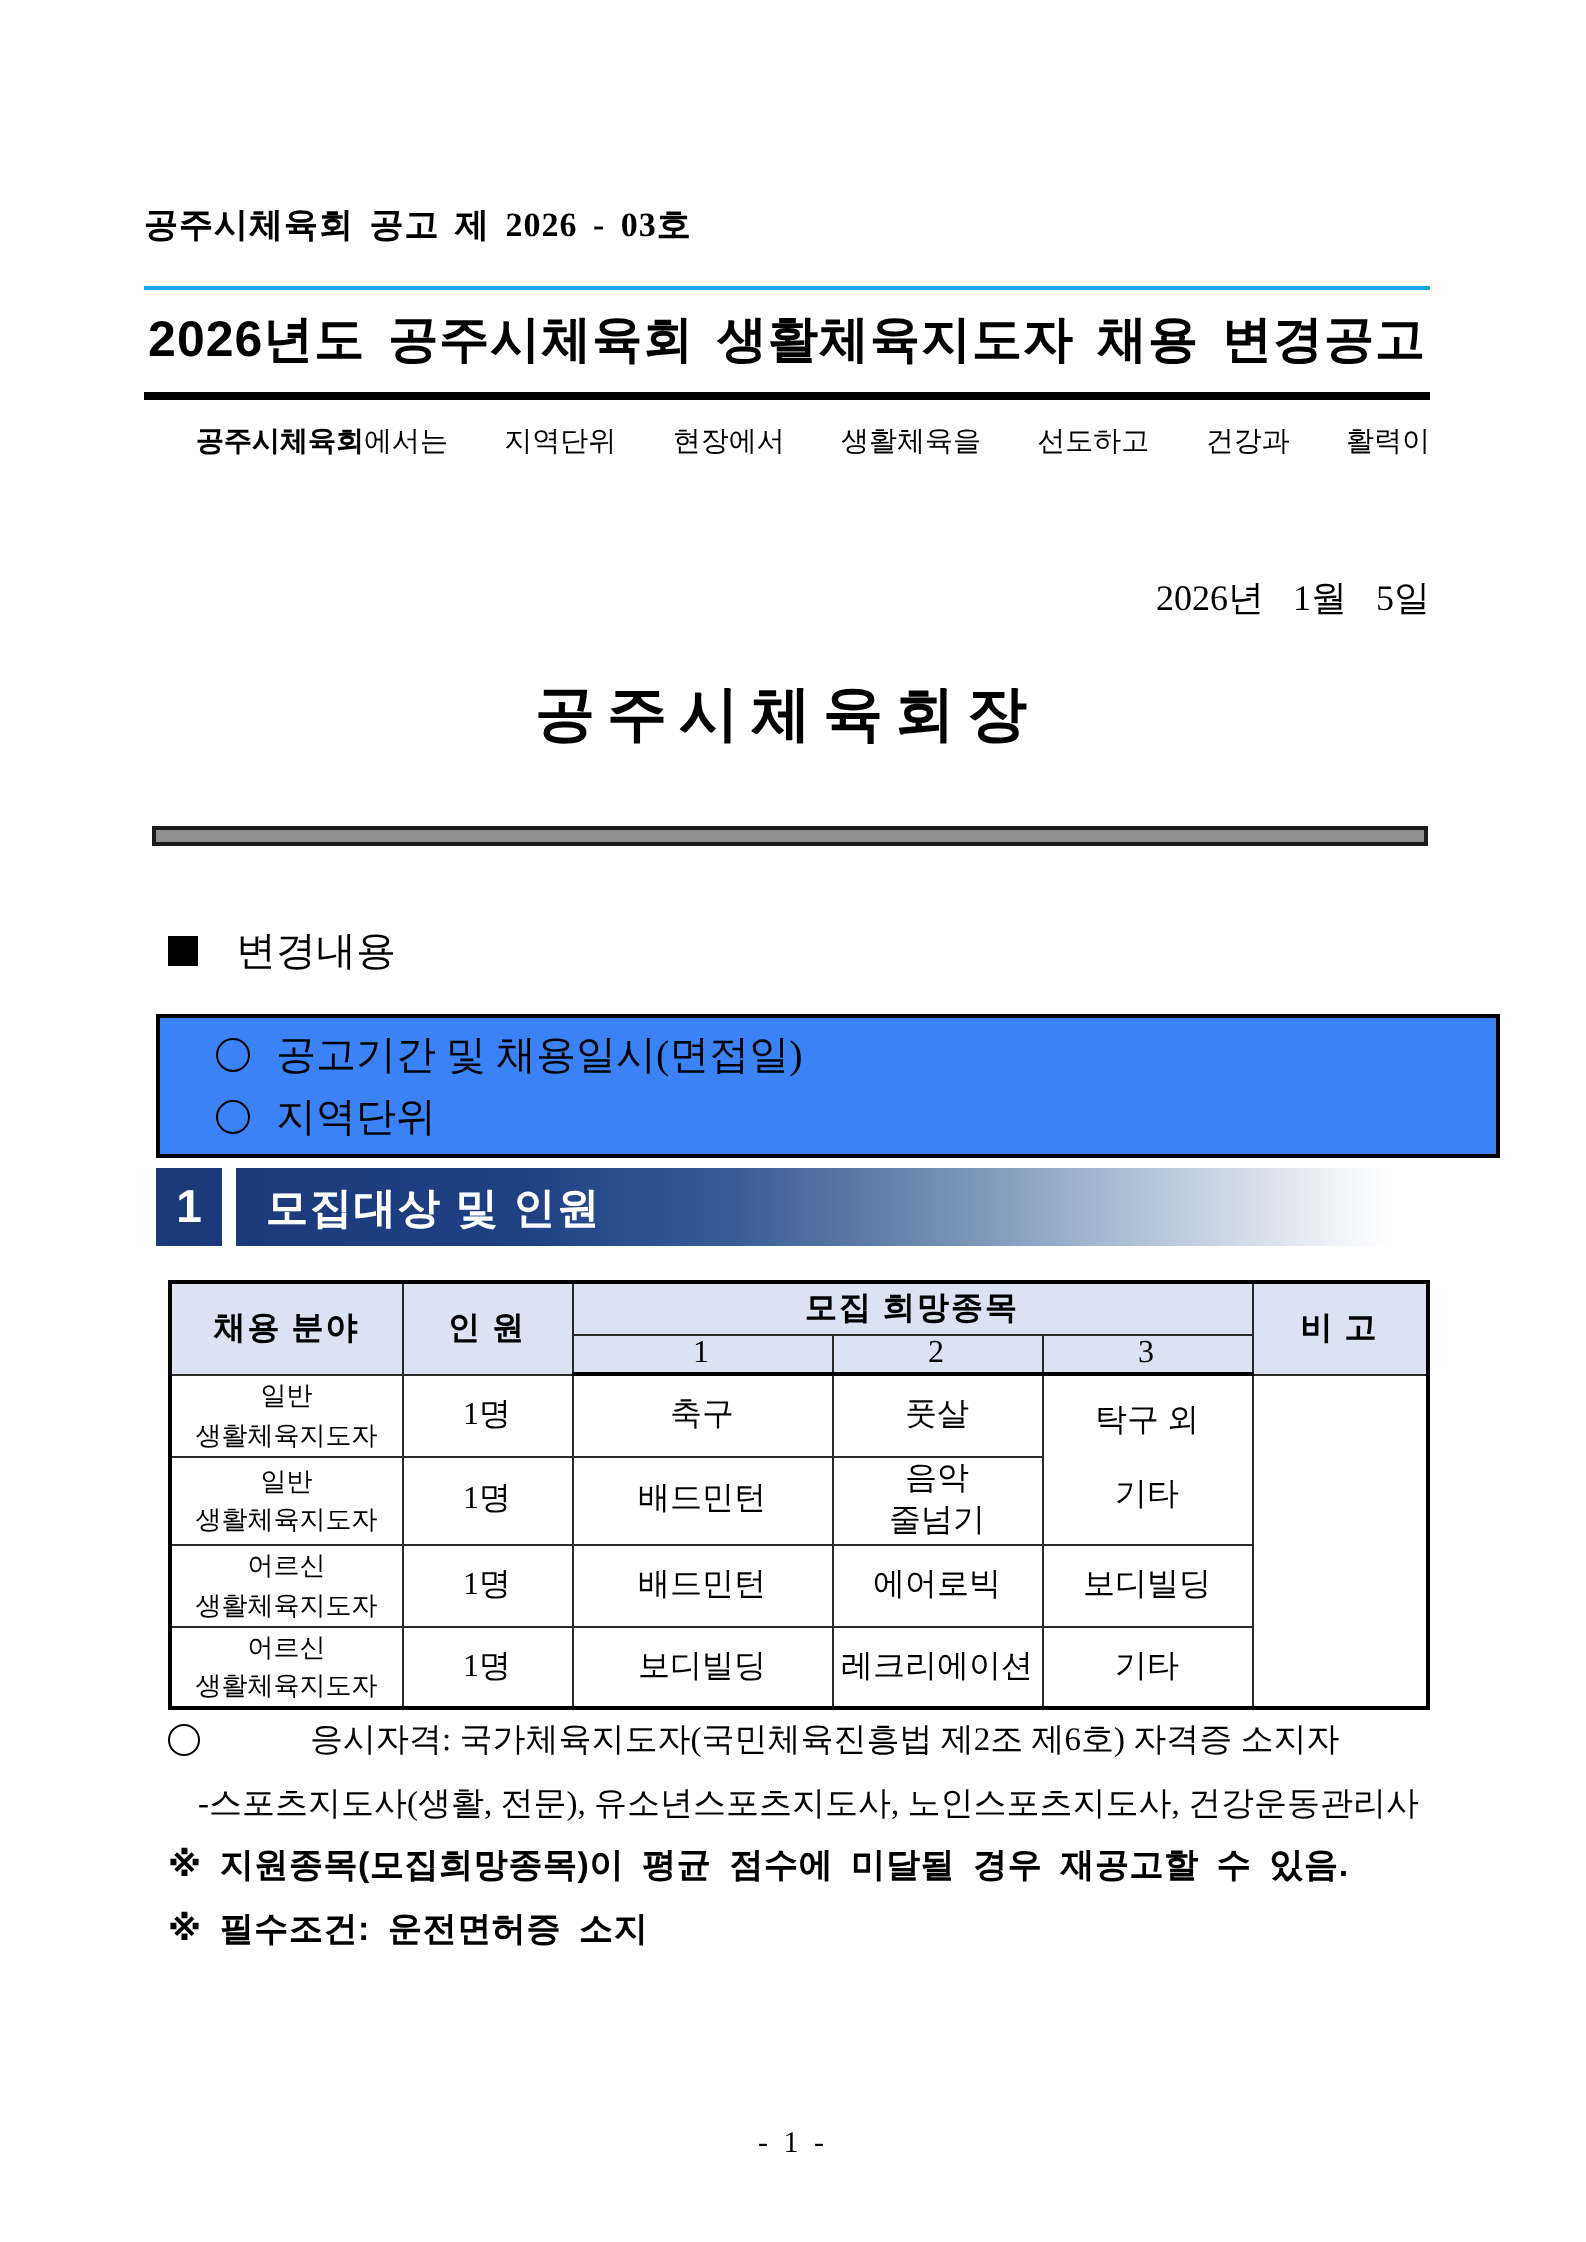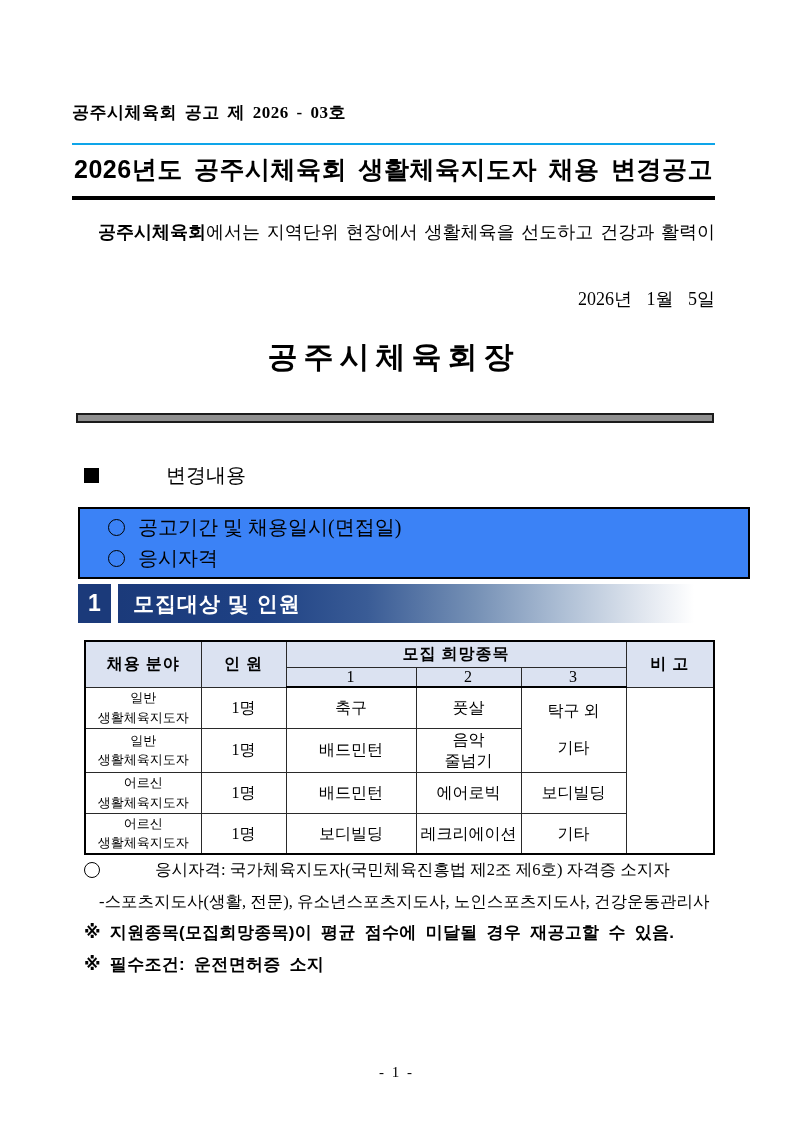--- a/index.html
+++ b/index.html
@@ -14,32 +14,32 @@
   .doc-number { top:101px; left:72px; font-size:17px; font-weight:bold; letter-spacing:.5px; word-spacing:3px; }
 
   .title-box {
     top:143px; left:72px; width:643px;
     border-top:2px solid #0ea5e9; border-bottom:4px solid #000;
     padding:8px 0 10px; text-align:center;
     font-size:25px; font-weight:bold; letter-spacing:.5px; word-spacing:4px;
     font-family:Liberation Sans, sans-serif;
   }
 
-  .intro { top:214px; left:72px; width:643px; font-size:18px; line-height:36px; }
+  .intro { top:204px; left:72px; width:643px; font-size:14px; line-height:36px; }
   .intro .jline { text-align:justify; text-align-last:justify; }
   .intro .jline.first { text-indent:26px; }
   .org-bold { font-weight:bold; }
 
   .date-line { top:287px; left:72px; width:643px; text-align:right; font-size:18px; word-spacing:10px; }
 
   .chairman { top:337px; left:72px; width:643px; text-align:center; font-size:30px; font-weight:bold; letter-spacing:6px; }
 
   .divider-bar { top:413px; left:76px; width:638px; height:10px; background:#8f8f8f; border:2px solid #1b1b1b; }
 
-  .change-heading { top:462px; left:84px; display:flex; align-items:center; font-size:20px;gap:48px; }
+  .change-heading { top:462px; left:84px; display:flex; align-items:center; font-size:20px; }
   .sq-bullet { width:15px; height:15px; background:#000; display:inline-block; margin-right:19px; }
 
   .change-box { top:507px; left:78px; width:672px; border:2px solid #000; padding:3px 0 3px 28px; background:#3b82f6; }
   .change-item { display:flex; align-items:center; height:31px; font-size:20px; }
   .o-bullet { width:17px; height:17px; border:1.6px solid #000; border-radius:50%; display:inline-block; margin-right:13px; flex:0 0 auto; }
 
   .section-header { top:584px; left:78px; width:634px; height:39px; display:flex; }
   .num-badge {
     width:33px; height:39px; background:#1b3a7a; color:#fff;
     font-family:"Liberation Sans","DejaVu Sans",sans-serif; font-weight:bold; font-size:23px;
@@ -100,21 +100,21 @@
     <span>변경내용</span>
   </div>
 
   <div class="abs change-box">
     <div class="change-item">
       <span class="o-bullet"></span>
       <span>공고기간 및 채용일시(면접일)</span>
     </div>
     <div class="change-item">
       <span class="o-bullet"></span>
-      <span>응시자격</span>
+      <span>지역단위</span>
     </div>
   </div>
 
   <div class="abs section-header">
     <div class="num-badge">1</div>
     <div class="title-bar">
       <span>모집대상 및 인원</span>
     </div>
   </div>
 

